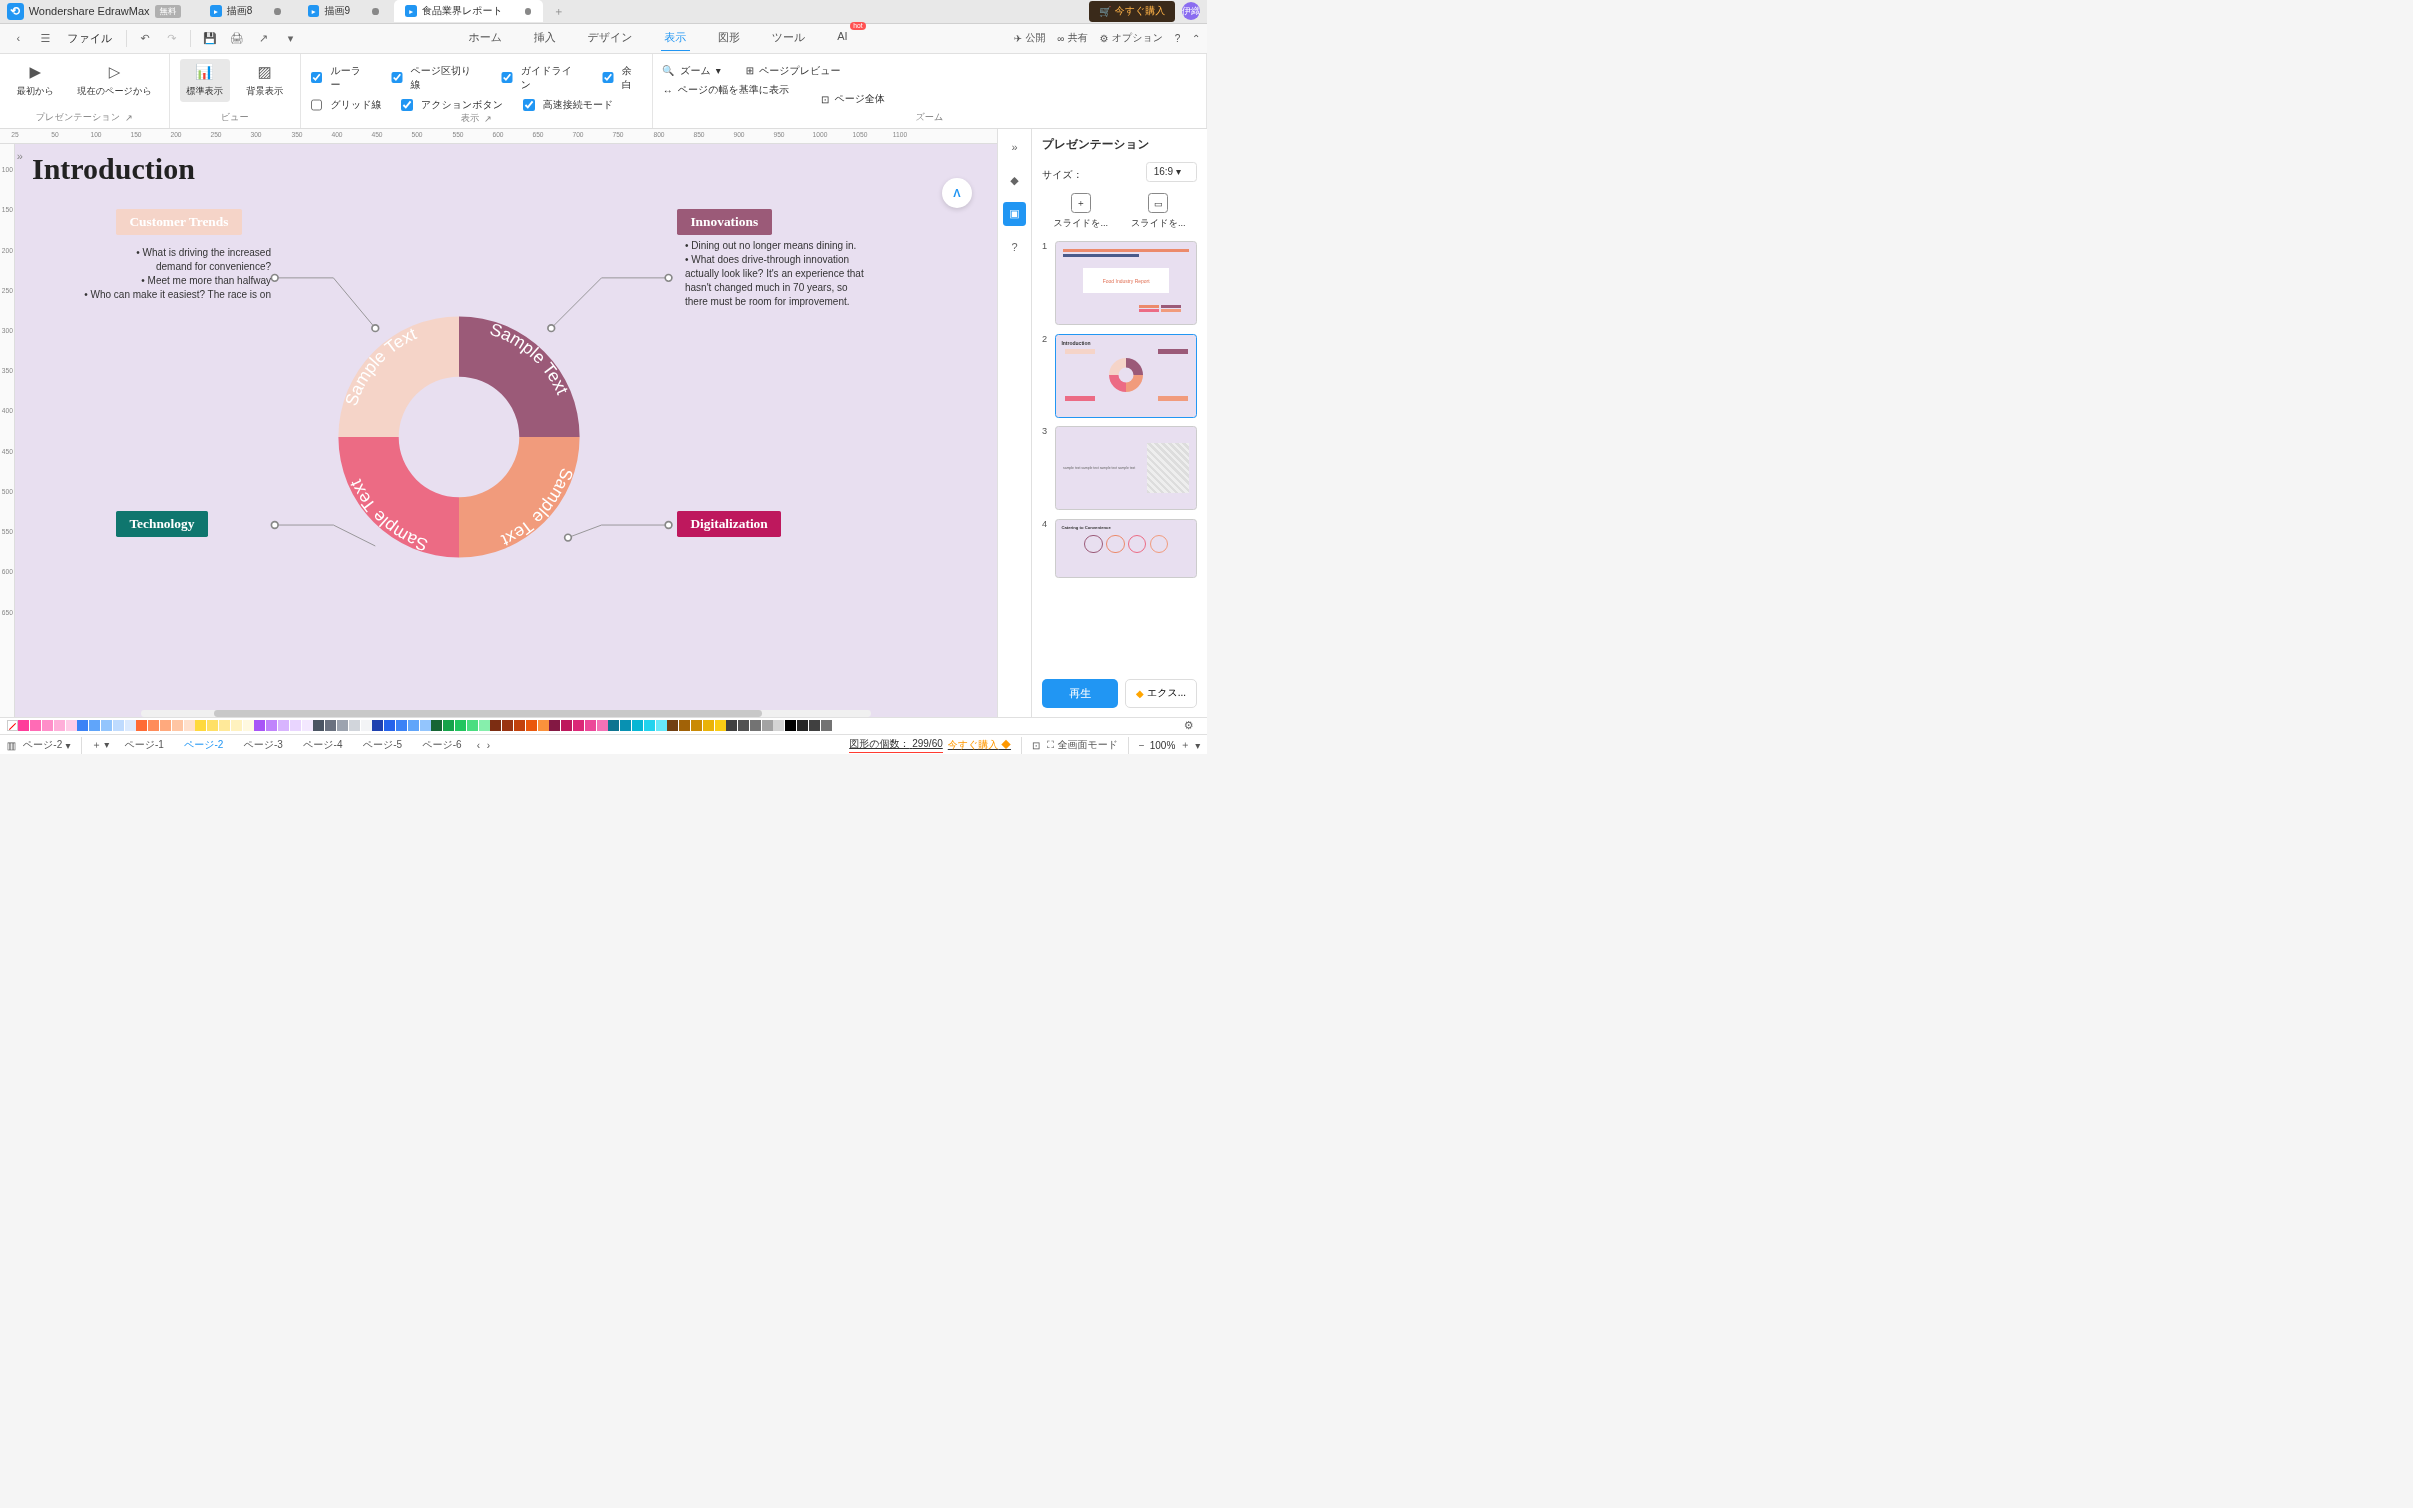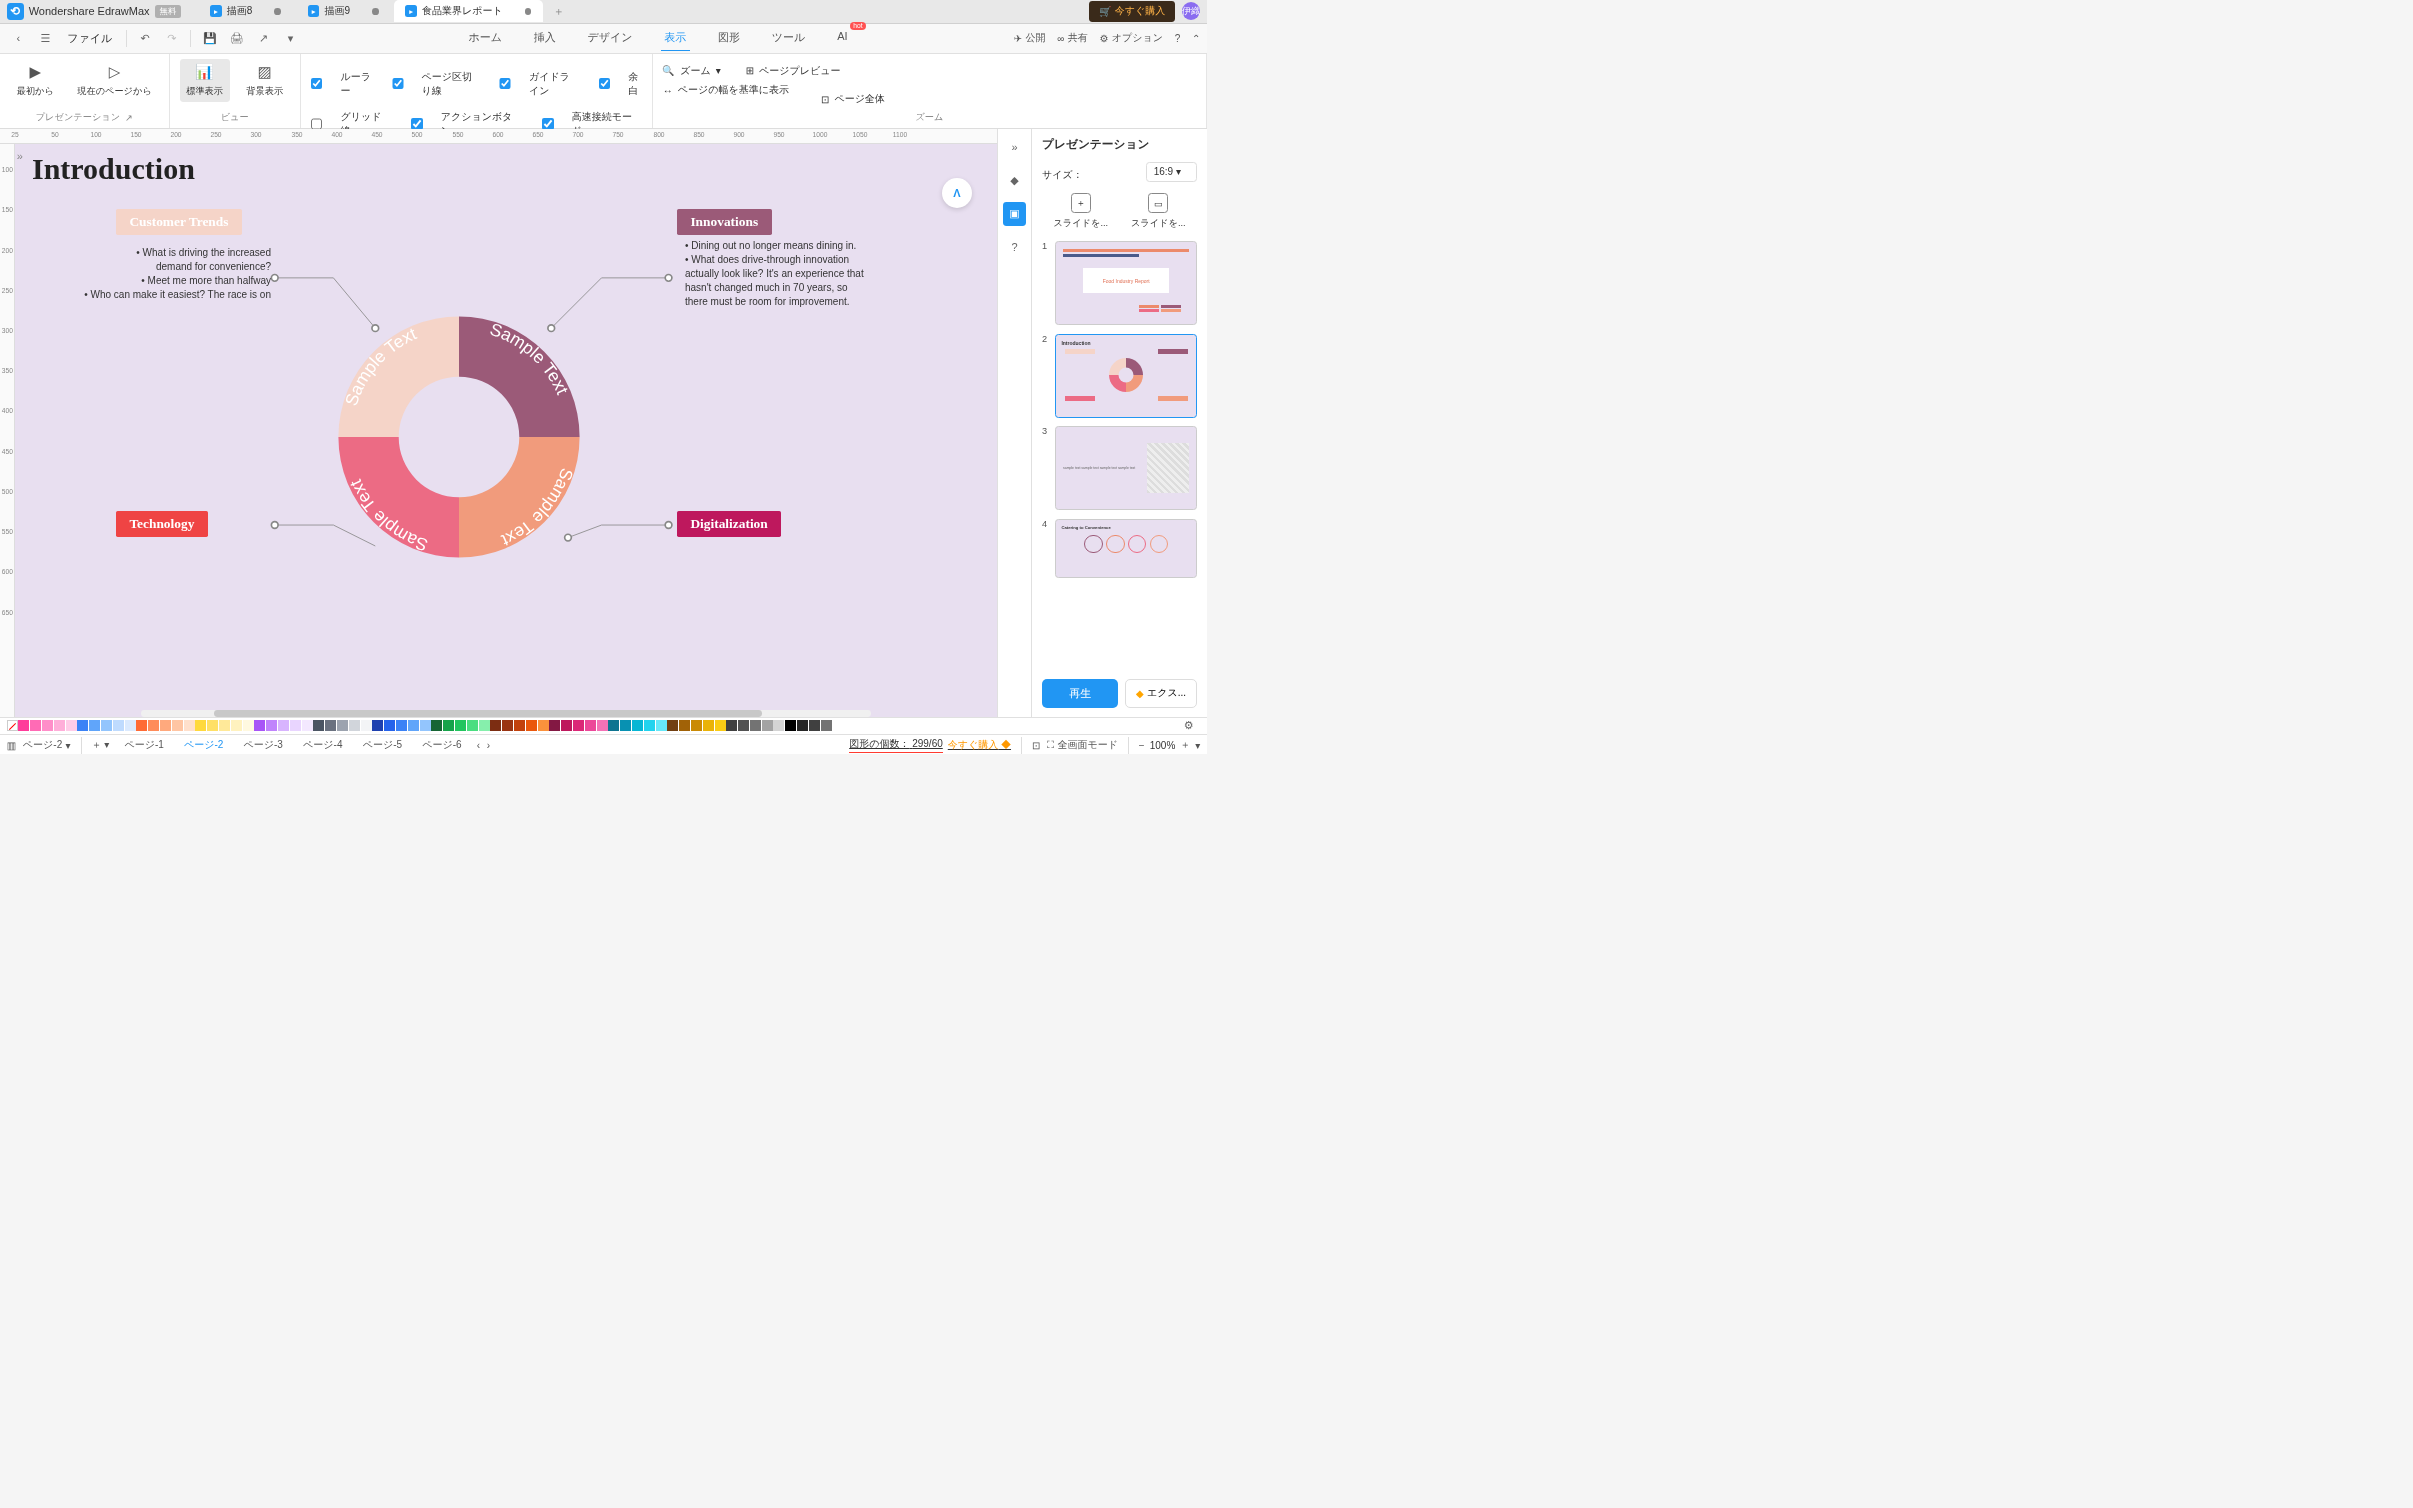--- a/index.html
+++ b/index.html
@@ -34,21 +34,21 @@
 
 .ribbon { height: 75px; background: #fff; border-bottom: 0.8px solid #ddd; display: flex; }
 .ribbon-group { border-right: 0.8px solid #e5e5e5; padding: 5px 10px 1.7px; display: flex; flex-direction: column; justify-content: space-between; }
 .ribbon-group-content { display: flex; gap: 10px; align-items: flex-start; }
 .ribbon-btn { display: flex; flex-direction: column; align-items: center; gap: 3.4px; padding: 3.4px 6.7px; cursor: pointer; border-radius: 3.4px; font-size: 9.2px; text-align: center; min-width: 50px; }
 .ribbon-btn.active { background: #e8e8e8; }
 .ribbon-icon { width: 20px; height: 20px; display: flex; align-items: center; justify-content: center; color: #555; font-size: 15px; }
 .ribbon-group-label { font-size: 9.2px; color: #888; text-align: center; display: flex; align-items: center; justify-content: center; gap: 5px; padding-bottom: 1.7px; }
 .checkbox-row { display: flex; flex-direction: column; gap: 6.7px; padding-top: 5px; }
 .checkbox-line { display: flex; gap: 20px; }
-.cb { display: flex; align-items: center; gap: 18px; font-size: 10px; cursor: pointer; margin-top: 6px; }
+.cb { display: flex; align-items: center; gap: 8px; font-size: 10px; cursor: pointer; }
 .cb input { accent-color: #2196f3; width: 11.7px; height: 11.7px; }
 .zoom-row { display: flex; align-items: center; gap: 5px; font-size: 10px; cursor: pointer; }
 
 
 .main { display: flex; height: 588px; }
 .canvas-wrap { flex: 1; position: relative; background: #fff; display: flex; flex-direction: column; }
 .ruler-h { height: 15px; background: #fafafa; border-bottom: 0.8px solid #ddd; font-size: 6.7px; color: #888; display: flex; align-items: flex-end; padding-left: 15px; position: relative; overflow: hidden; }
 .ruler-h-label { position: absolute; bottom: 5px; transform: translateX(-50%); }
 .ruler-v { width: 15px; background: #fafafa; border-right: 0.8px solid #ddd; position: absolute; top: 15px; bottom: 0; left: 0; }
 .ruler-v-label { position: absolute; font-size: 6.7px; color: #888; left: 1.7px; transform: translateY(-50%); }
@@ -314,21 +314,21 @@
 • Meet me more than halfway
 • Who can make it easiest? The race is on</div>
 
           <div class="topic-box" style="left:662px;top:15px;background:#9b5a78">Innovations</div>
           <div class="bullet-text" style="left:670px;top:45px;width:235px;white-space:pre-line">• Dining out no longer means dining in.
 • What does drive-through innovation
 actually look like? It's an experience that
 hasn't changed much in 70 years, so
 there must be room for improvement.</div>
 
-          <div class="topic-box" style="left:101px;top:317px;background:#ef4444">Technology</div>
+          <div class="topic-box" style="left:101px;top:317px;background:#0f766e">Technology</div>
 
           <div class="topic-box" style="left:662px;top:317px;background:#be185d">Digitalization</div>
 
           <svg style="position:absolute;left:0;top:0;width:100%;height:100%;pointer-events:none" viewBox="0 0 1172 624" width="982" height="523">
             <polyline points="310,100 380,100 430,160" fill="none" stroke="#888" stroke-width="1"></polyline>
             <polyline points="780,100 700,100 640,160" fill="none" stroke="#888" stroke-width="1"></polyline>
             <polyline points="310,395 380,395 430,420" fill="none" stroke="#888" stroke-width="1"></polyline>
             <polyline points="780,395 700,395 660,410" fill="none" stroke="#888" stroke-width="1"></polyline>
             <circle cx="310" cy="100" r="4" fill="#fff" stroke="#888" stroke-width="2"></circle>
             <circle cx="430" cy="160" r="4" fill="#fff" stroke="#888" stroke-width="2"></circle>

